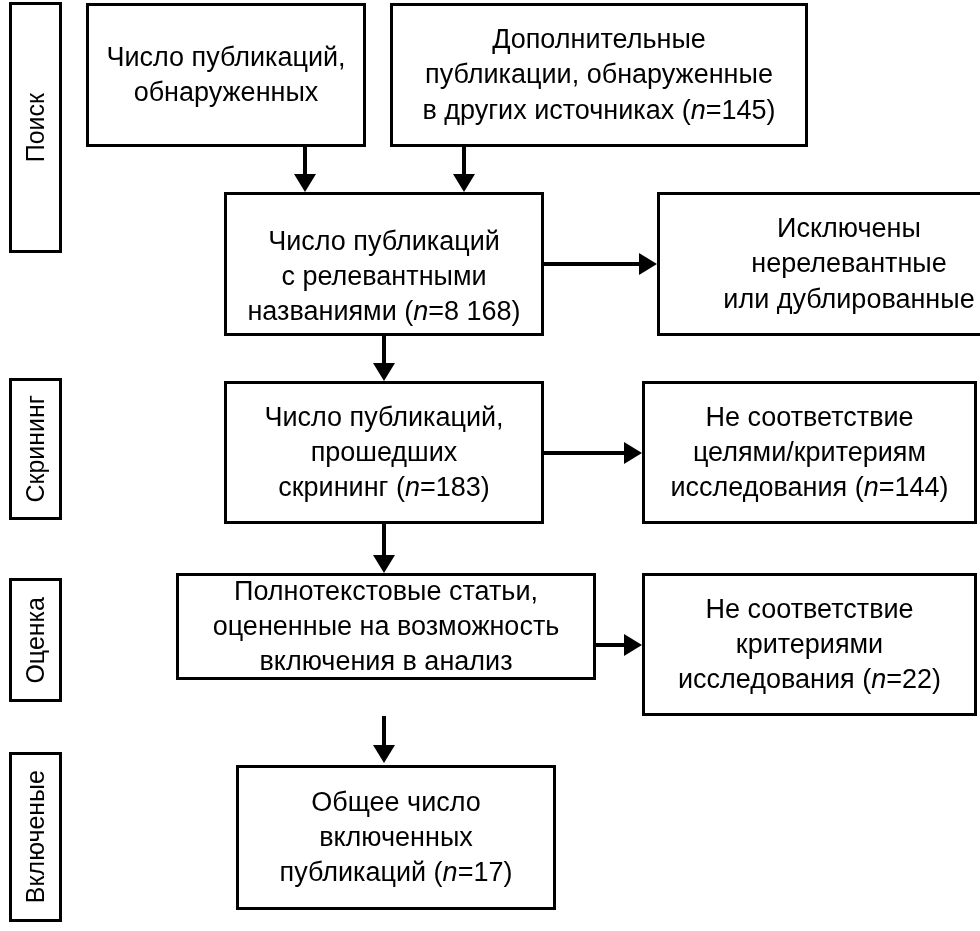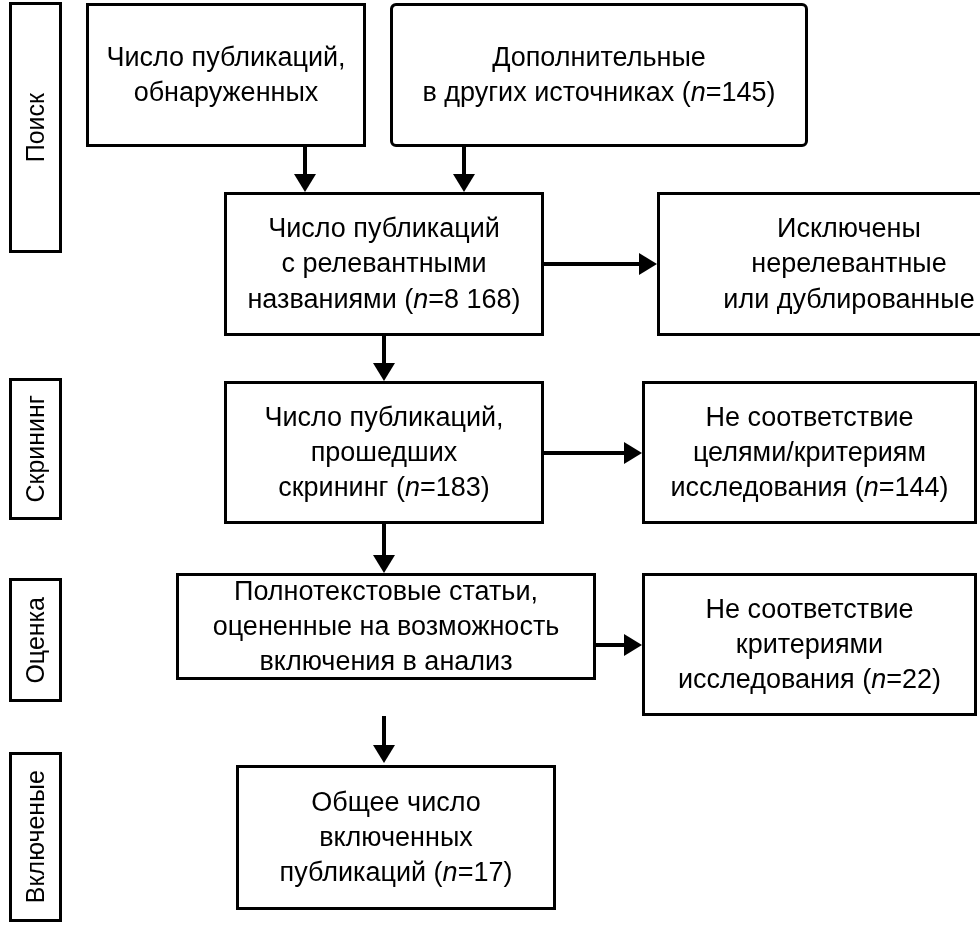--- a/index.html
+++ b/index.html
@@ -107,32 +107,33 @@
 
   <div class="stage-label" style="left:9px; top:752px; width:53px; height:170px;">
     <span class="stage-text">Включеные</span>
   </div>
 
   <div class="flow-box" style="left:86px; top:3px; width:280px; height:144px;">
     <span class="ln">Число публикаций,</span>
     <span class="ln">обнаруженных</span>
   </div>
 
-  <div class="flow-box" style="left:390px; top:3px; width:418px; height:144px;border-radius:6px;">
+  <div class="flow-box" style="left:390px; top:3px; width:418px; height:144px;">
     <span class="ln">Дополнительные</span>
+    <span class="ln">публикации, обнаруженные</span>
     <span class="ln"><span>в других источниках (</span><em>n</em><span>=145)</span></span>
   </div>
 
   <div class="v-line" style="left:303px; top:147px; width:4px; height:30px;"></div>
   <div class="arrow-down" style="left:294px; top:174px;"></div>
 
   <div class="v-line" style="left:462px; top:147px; width:4px; height:30px;"></div>
   <div class="arrow-down" style="left:453px; top:174px;"></div>
 
-  <div class="flow-box" style="left:224px; top:192px; width:320px; height:144px;">
+  <div class="flow-box" style="left:224px; top:192px; width:320px; height:144px;justify-content:flex-end;">
     <span class="ln">Число публикаций</span>
     <span class="ln">с релевантными</span>
     <span class="ln"><span>названиями (</span><em>n</em><span>=8 168)</span></span>
   </div>
 
   <div class="flow-box" style="left:657px; top:192px; width:384px; height:144px;">
     <span class="ln">Исключены</span>
     <span class="ln">нерелевантные</span>
     <span class="ln">или дублированные</span>
   </div>

